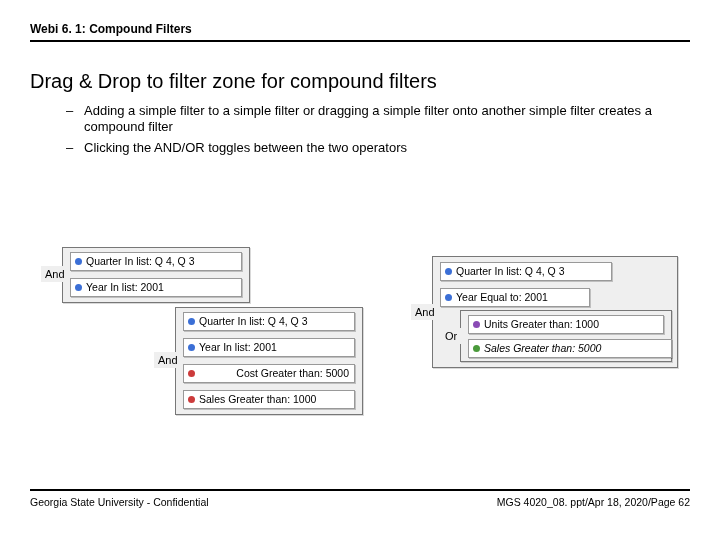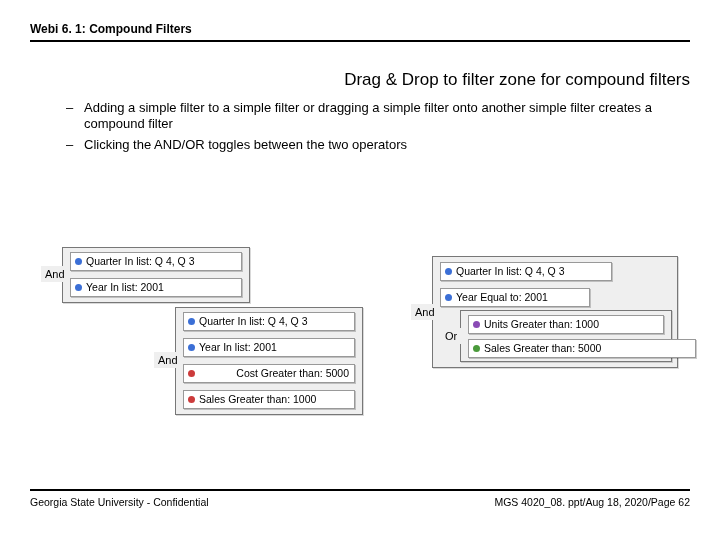--- a/index.html
+++ b/index.html
@@ -20,23 +20,22 @@
     font-size: 12px;
     font-weight: bold;
     margin: 0 0 4px 0;
   }
   .hr {
     border: none;
     border-top: 2px solid #000;
     margin: 0 0 28px 0;
   }
   .lead {
-    font-size: 17px;
+    font-size: 20px;
     margin: 0 0 10px 0;
-    text-align: right;
   }
   .bullets {
     margin: 0 0 0 36px;
     padding: 0;
     list-style: none;
     font-size: 13px;
   }
   .bullets li {
     position: relative;
     padding-left: 18px;
@@ -155,23 +154,23 @@
     <span class="dot blue"></span>
     <span>Year Equal to: 2001</span>
   </div>
 
   <div class="grp" style="left:460px; top:310px; width:212px; height:52px;"></div>
   <div class="op" style="left:441px; top:328px;">Or</div>
   <div class="chip" style="left:468px; top:315px; width:196px;">
     <span class="dot purple"></span>
     <span>Units Greater than: 1000</span>
   </div>
-  <div class="chip" style="left:468px; top:339px; width:228px;">
+  <div class="chip" style="left:468px; top:339px; width:204px;font-style:italic;">
     <span class="dot green"></span>
     <span>Sales Greater than: 5000</span>
   </div>
 
 </div>
 
 <div class="footer">
   <span>Georgia State University - Confidential</span>
-  <span>MGS 4020_08. ppt/Aug 18, 2020/Page 62</span>
+  <span>MGS 4020_08. ppt/Apr 18, 2020/Page 62</span>
 </div>
 
 </body></html>

